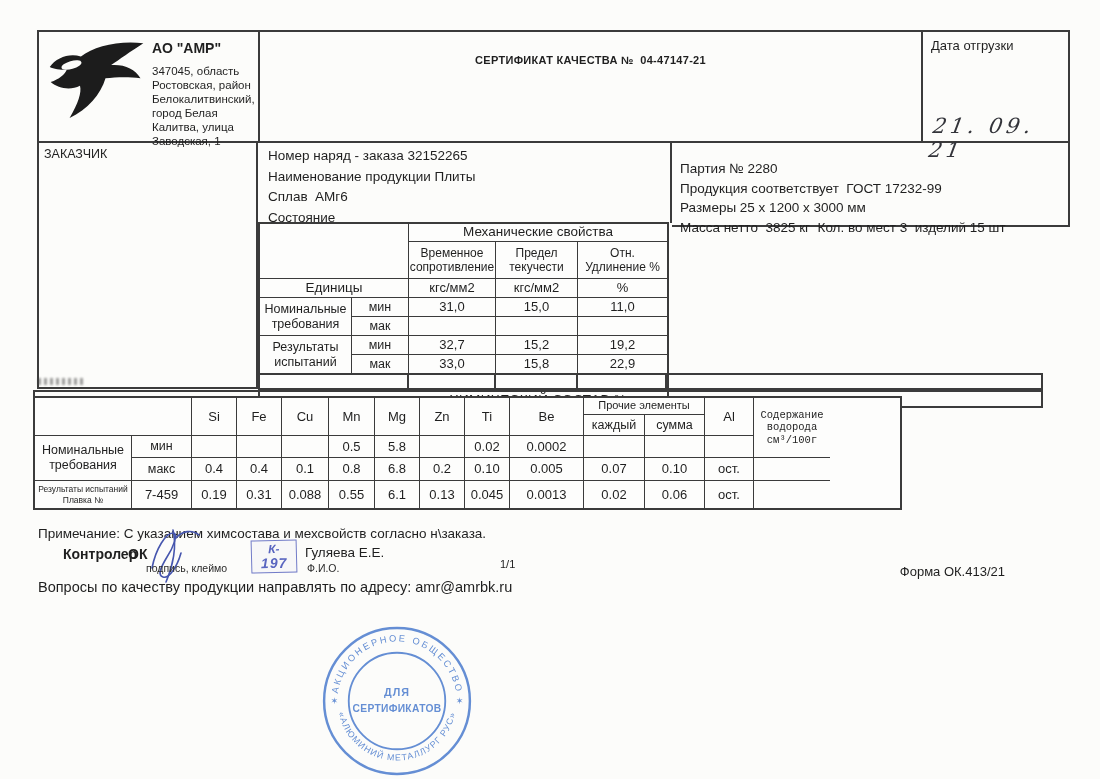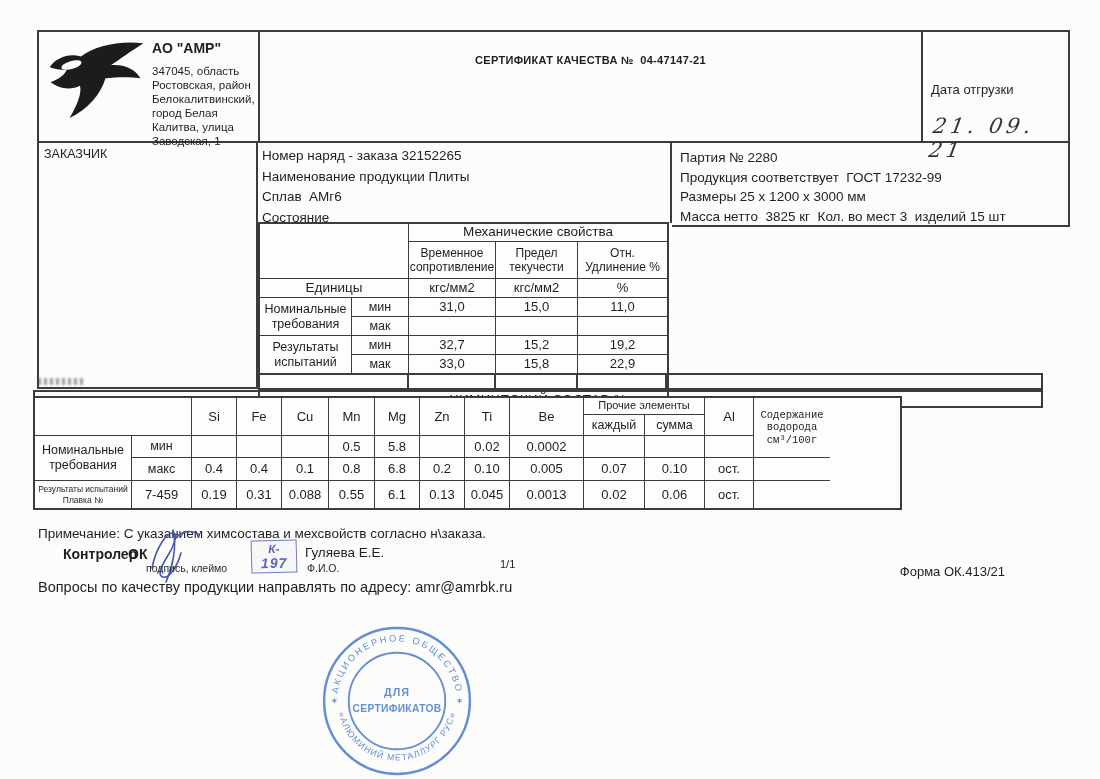--- a/index.html
+++ b/index.html
@@ -9,21 +9,21 @@
   .bordered{border:2px solid #3b3b3b;}
   .pre{white-space:pre-wrap;}
 
   
   .hdr{display:grid;grid-template-columns:221px 663px 1fr;}
   .hdr > div{position:relative;box-sizing:border-box;}
   .hdr .sep{border-right:2px solid #3b3b3b;}
   .company-name{position:absolute;left:113px;top:8px;font-size:14px;font-weight:bold;}
   .company-address{position:absolute;left:113px;top:32px;width:110px;font-size:11.5px;line-height:14px;}
   .doc-title{position:absolute;left:0;right:0;top:22px;text-align:center;font-size:11px;font-weight:bold;letter-spacing:.3px;}
-  .date-label{position:absolute;left:8px;top:6px;font-size:13px;margin-top:44px;}
+  .date-label{position:absolute;left:8px;top:6px;font-size:13px;}
   .handwriting{position:absolute;left:8px;top:82px;font-family:"DejaVu Serif",serif;font-style:italic;
                font-size:21px;letter-spacing:4px;color:#33343a;transform:skewX(-10deg);}
 
   .line{white-space:pre-wrap;font-size:13.5px;line-height:20.5px;}
 
   
   .gtab{display:grid;border:2px solid #3b3b3b;box-sizing:border-box;background:#fdfdfc;}
   .c{border-right:1.5px solid #3b3b3b;border-bottom:1.5px solid #3b3b3b;
      display:flex;align-items:center;justify-content:center;text-align:center;
      font-size:13px;line-height:1.2;box-sizing:border-box;padding:0 2px;}
@@ -67,28 +67,28 @@
       <div class="date-label">Дата отгрузки</div>
       <div class="handwriting pre">21. 09.  21</div>
     </div>
   </div>
 
   <div class="abs" style="left:37px;top:143px;width:221px;height:246px;border:2px solid #3b3b3b;border-top:none;">
     <div style="padding:4px 5px;font-size:12.5px;">ЗАКАЗЧИК</div>
   </div>
   <div class="smudge"></div>
 
-  <div class="abs" style="left:258px;top:143px;width:414px;height:80px;border-right:2px solid #3b3b3b;padding:3px 0 0 4px;">
+  <div class="abs" style="left:258px;top:143px;width:414px;height:80px;border-right:2px solid #3b3b3b;padding:3px 0 0 10px;">
     <div class="line">Номер наряд - заказа 32152265</div>
     <div class="line">Наименование продукции Плиты</div>
     <div class="line">Сплав  АМг6</div>
     <div class="line">Состояние</div>
   </div>
 
-  <div class="abs" style="left:672px;top:143px;width:398px;height:84px;border-right:2px solid #3b3b3b;border-bottom:2px solid #3b3b3b;padding:5px 0 0 8px;">
+  <div class="abs" style="left:672px;top:143px;width:398px;height:84px;border-right:2px solid #3b3b3b;border-bottom:2px solid #3b3b3b;padding:16px 0 0 8px;">
     <div class="line" style="line-height:19.5px;">Партия № 2280</div>
     <div class="line" style="line-height:19.5px;">Продукция соответствует  ГОСТ 17232-99</div>
     <div class="line" style="line-height:19.5px;">Размеры 25 х 1200 х 3000 мм</div>
     <div class="line" style="line-height:19.5px;">Масса нетто  3825 кг  Кол. во мест 3  изделий 15 шт</div>
   </div>
 
   <div class="abs gtab" style="left:258px;top:222px;width:411px;height:197px;
        grid-template-columns:92px 57px 87px 82px 89px;grid-template-rows:18px 37px 19px 19px 19px 19px 18px;">
     <div class="c" style="grid-column:1/3;grid-row:1/3;"></div>
     <div class="c nr" style="grid-column:3/6;grid-row:1;font-size:13.5px;">Механические свойства</div>

